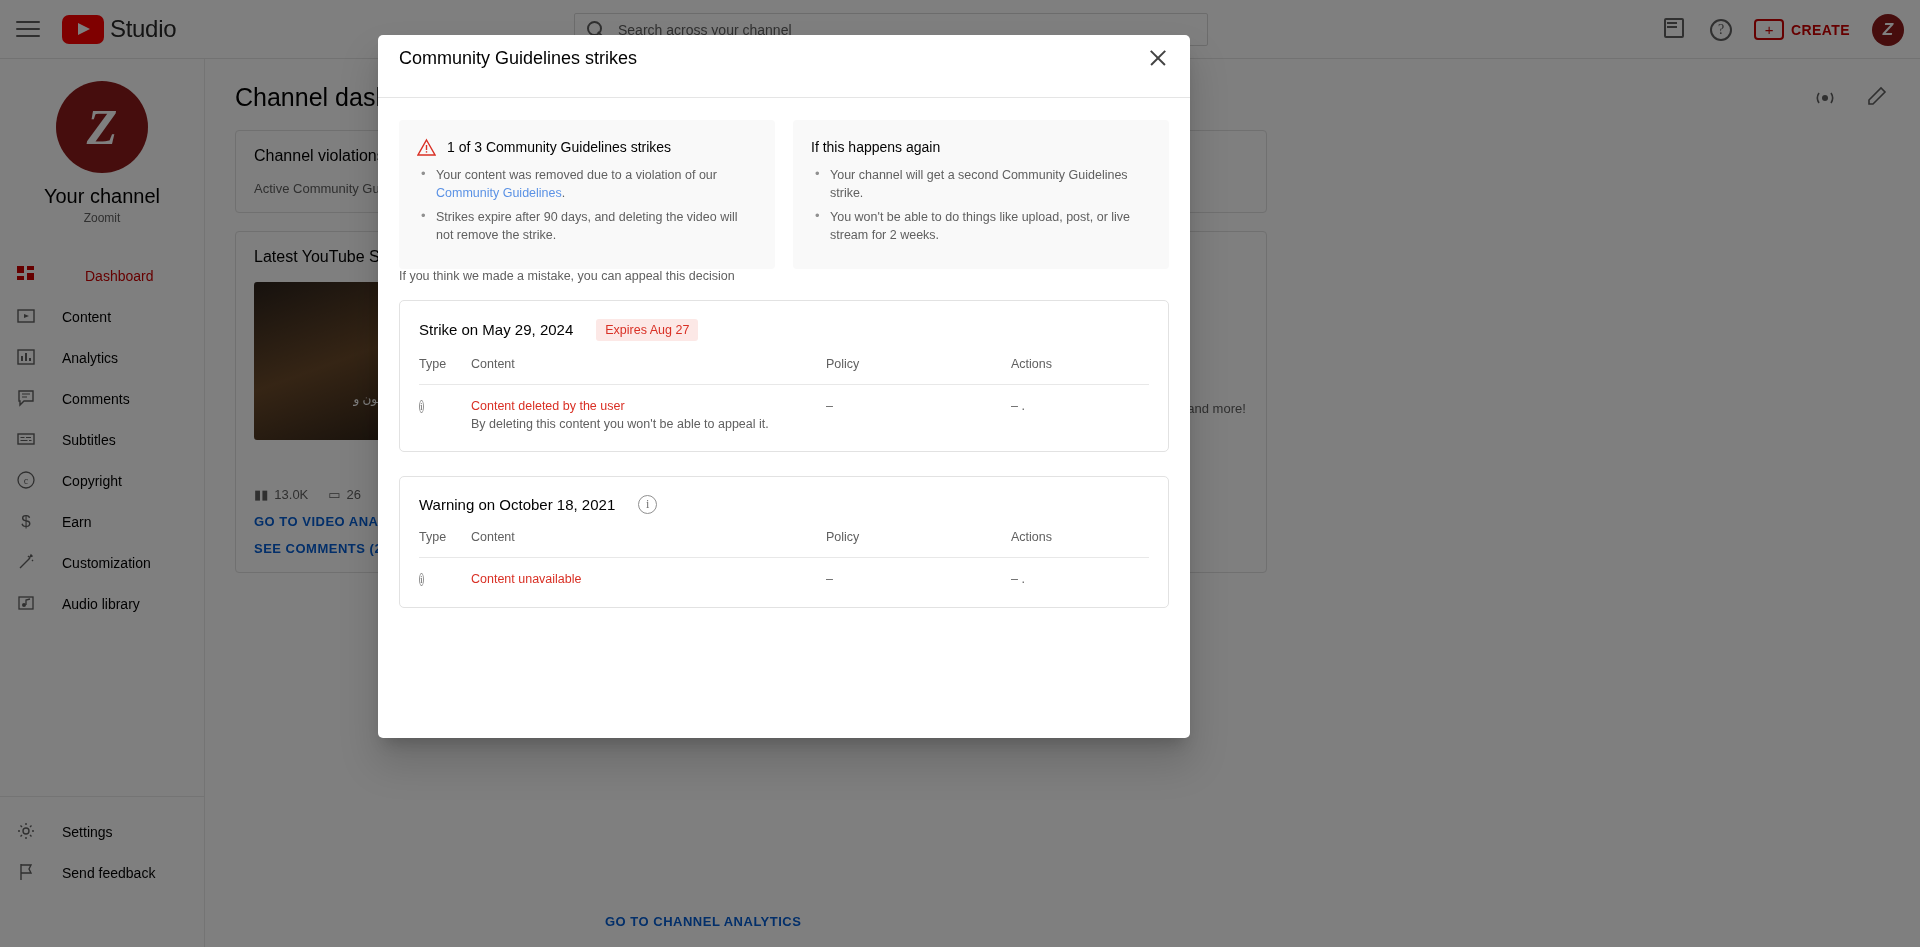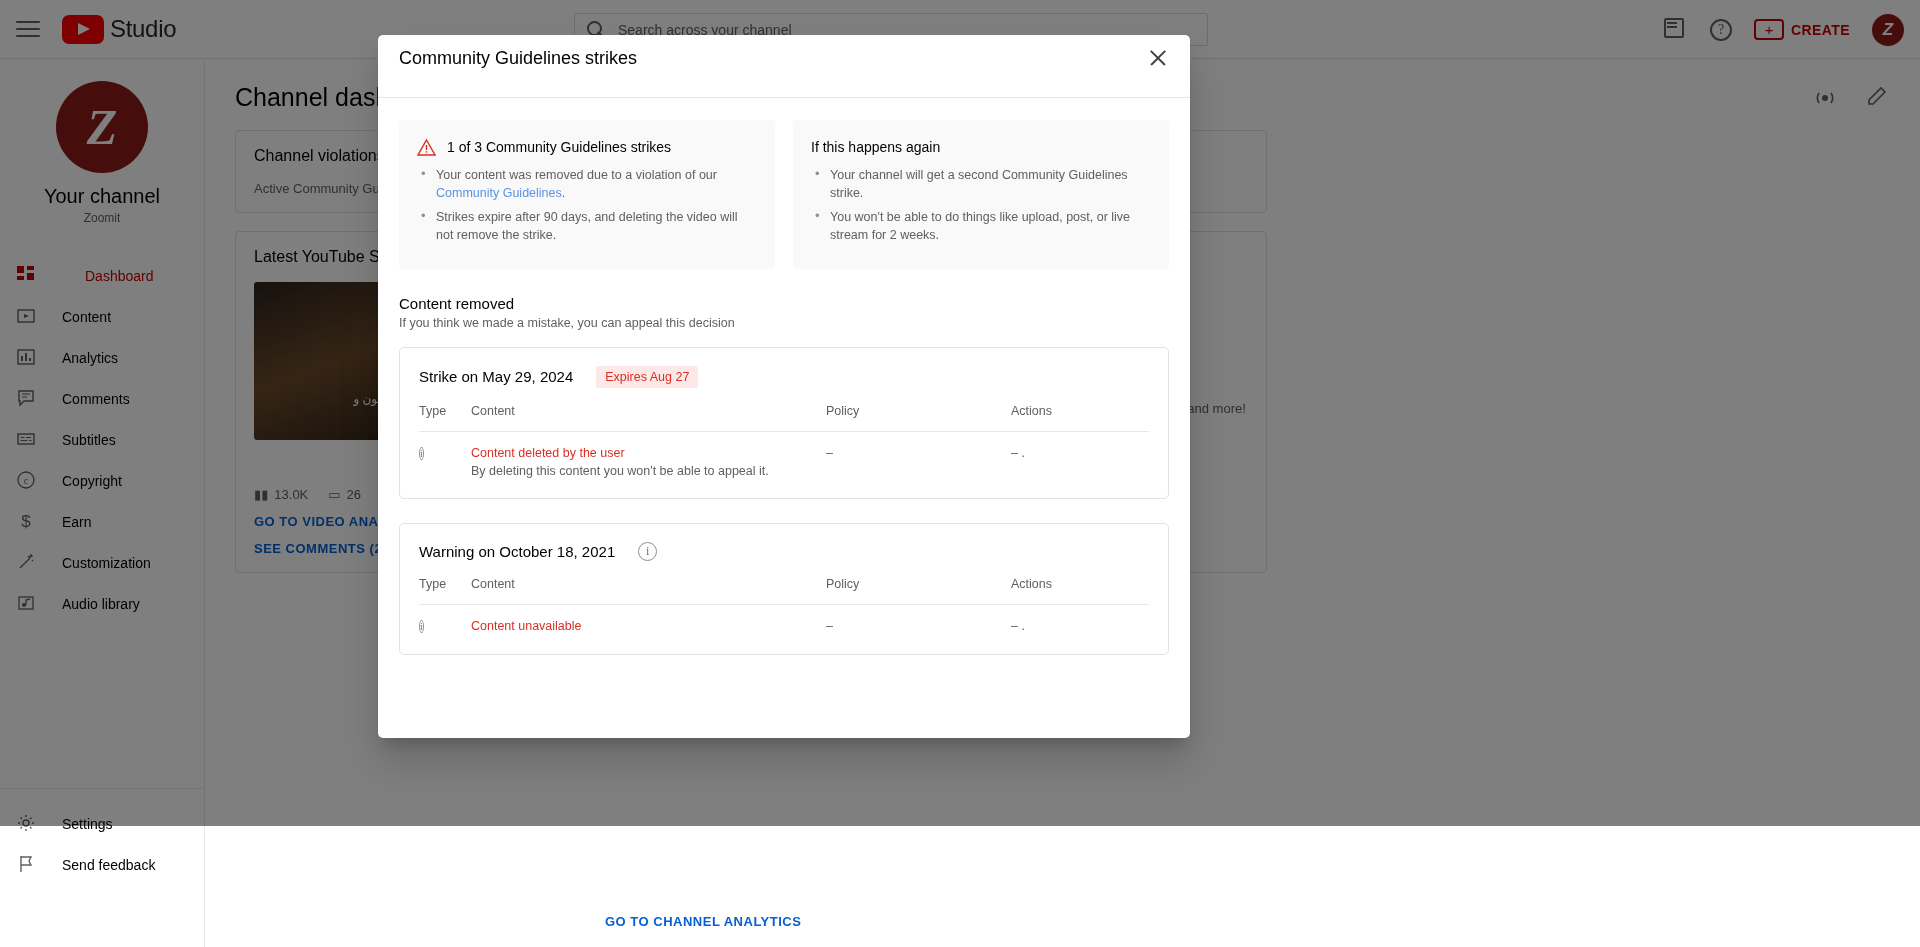--- a/index.html
+++ b/index.html
@@ -2,21 +2,21 @@
 <html><head>
 <meta charset="utf-8">
 <style>
   * { box-sizing: border-box; margin: 0; padding: 0; }
   html, body {
     width: 1920px; height: 947px;
     font-family: "Liberation Sans", sans-serif;
     background: #ffffff;
     overflow: hidden;
   }
-  #app { position: relative; width: 1920px; height: 826px; border-radius: 32px; }
+  #app { position: relative; width: 1920px; height: 947px; border-radius: 32px; }
 
   
   .bg-layer { position: absolute; inset: 0; }
 
   .topbar {
     position: absolute; top: 0; left: 0; width: 1920px; height: 59px;
     background: #fff; display: flex; align-items: center;
     border-bottom: 1px solid #e5e5e5;
   }
   .hamburger { width: 24px; height: 16px; margin-left: 16px; margin-right: 12px;
@@ -97,21 +97,21 @@
 
   .nav-list { margin-top: 12px; }
   .nav-item {
     height: 41px; display: flex; align-items: center; gap: 24px;
     padding-left: 16px; font-size: 14px; color: #030303; cursor: pointer;
   }
   .nav-item.active { color: #cc0000; font-weight: normal; gap: 47px; }
   .nav-ico { width: 22px; height: 22px; flex: 0 0 auto; position: relative; }
   .nav-ico svg { display: block; }
   .nav-sep { height: 1px; background: #e8e8e8; margin: 14px 0; }
-  .nav-bottom { position: absolute; bottom: 62px; left: 0; right: 0; }
+  .nav-bottom { position: absolute; bottom: 54px; left: 0; right: 0; }
 
   
   .main {
     position: absolute; left: 205px; top: 59px; width: 1715px; height: 888px;
     background: #fff; padding: 24px 30px;
   }
   .page-title-row { display: flex; align-items: center; justify-content: space-between; }
   .page-title { font-size: 25px; color: #030303; }
   .title-actions { display: flex; gap: 26px; align-items: center; }
   .ta-ico { width: 26px; height: 26px; color: #606060; }
@@ -529,21 +529,20 @@
             <span>If this happens again</span>
           </div>
           <ul class="ip-list">
             <li>Your channel will get a second Community Guidelines strike.</li>
             <li>You won't be able to do things like upload, post, or live stream for 2 weeks.</li>
           </ul>
         </div>
 
       </div>
 
-      <div class="sec-title">Content removed</div>
       <div class="sec-sub">If you think we made a mistake, you can appeal this decision</div>
 
       <div class="strike-card">
         <div class="sc-head">
           <span class="sc-title">Strike on May 29, 2024</span>
           <span class="sc-badge">Expires Aug 27</span>
         </div>
         <table class="strike-tbl">
           <thead>
             <tr>

